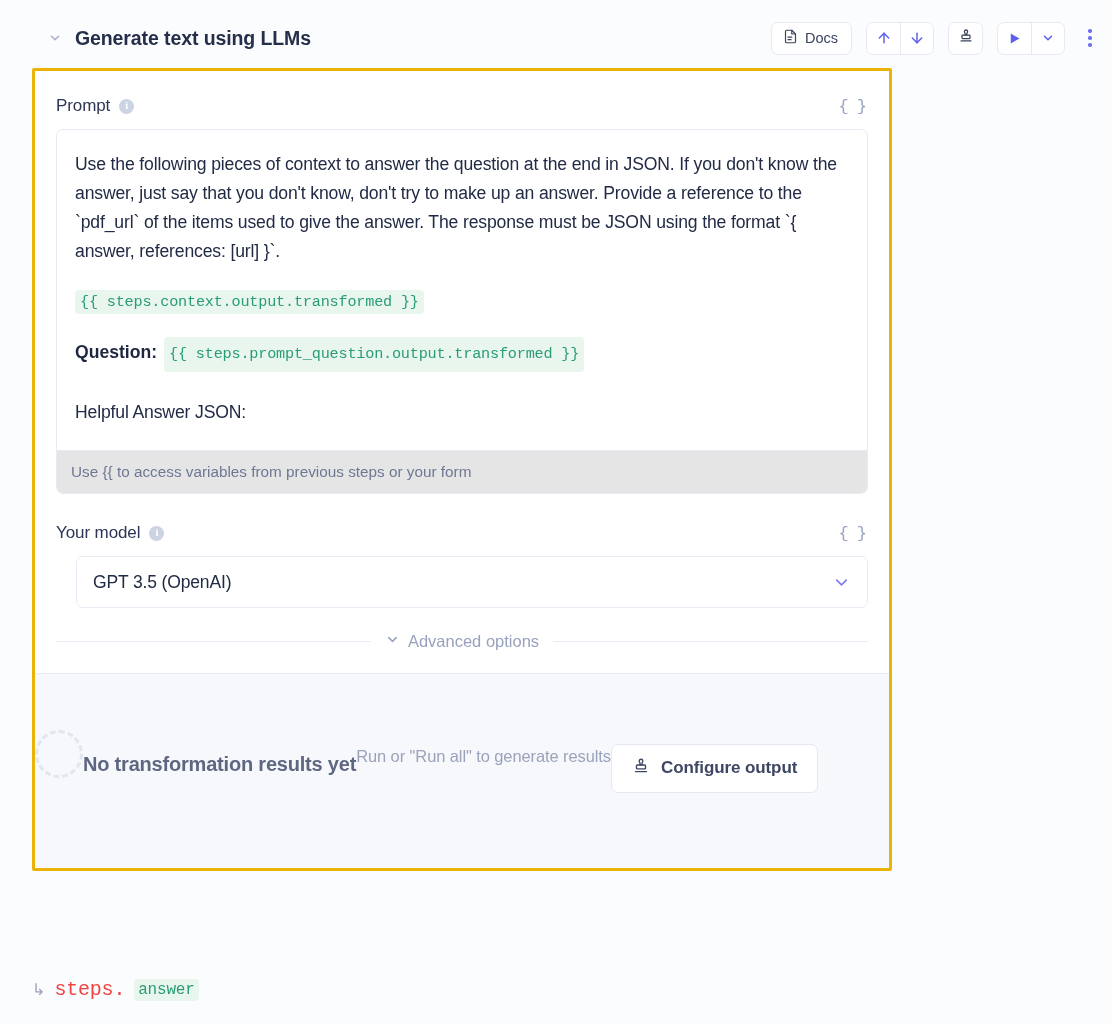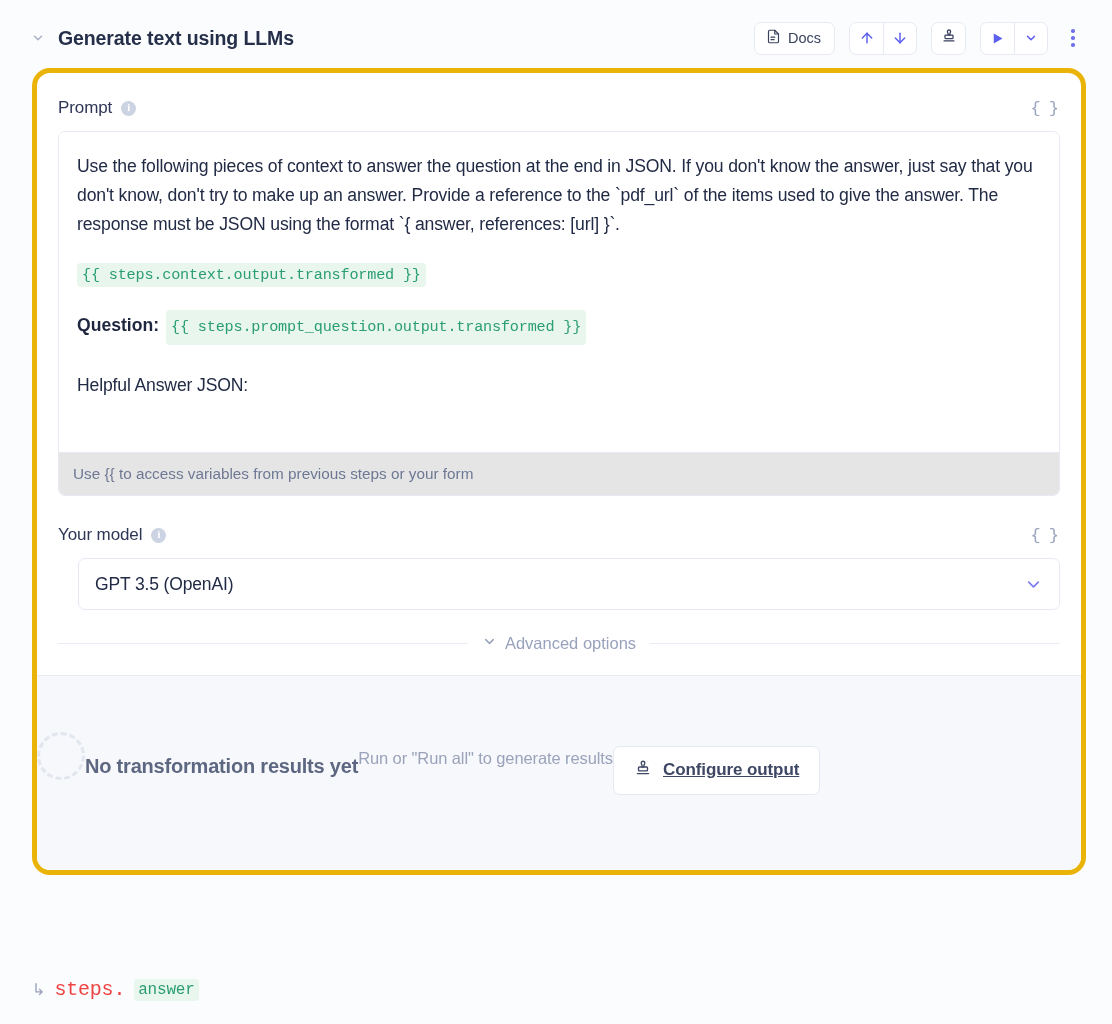--- a/index.html
+++ b/index.html
@@ -16,21 +16,21 @@
   .page {
     position: relative;
     width: 1112px;
     height: 1024px;
     overflow: hidden;
   }
 
   
   .step-header {
     position: absolute;
-    top: 16px; left: 28px;
+    top: 16px; left: 45px;
     width: 1056px; height: 44px;
     display: flex;
     align-items: center;
   }
 
   .collapse-chevron {
     width: 20px; height: 20px;
     display: flex; align-items: center; justify-content: center;
     color: #a9b1c6;
     margin-right: 10px;
@@ -104,24 +104,24 @@
     width: 3.5px; height: 3.5px;
     border-radius: 50%;
     background: #6f70ee;
     display: block;
   }
 
   
   .card {
     position: absolute;
     top: 68px; left: 32px;
-    width: 1054px;
-    background: #ffffff;
-    border: 5px solid #eab308;
-    border-radius: 18px;
+    width: 860px;
+    background: #ffffff;
+    border: 3px solid #eab308;
+    border-radius: 2px;
     overflow: hidden;
   }
 
   .card-body { padding: 22px 21px 0 21px; }
 
   .field-label-row {
     display: flex;
     align-items: center;
     height: 26px;
     margin-bottom: 10px;
@@ -283,21 +283,20 @@
     gap: 11px;
     background: #ffffff;
     border: 1px solid #e4e8f1;
     border-radius: 7px;
     padding: 12px 20px;
     font-size: 17px;
     font-weight: 700;
     color: #3e4763;
     cursor: pointer;
     letter-spacing: -0.1px;
-    text-decoration: underline;
   }
 
   
   .footer-ref {
     position: absolute;
     left: 32px;
     top: 978px;
     display: flex;
     align-items: center;
     gap: 9px;

